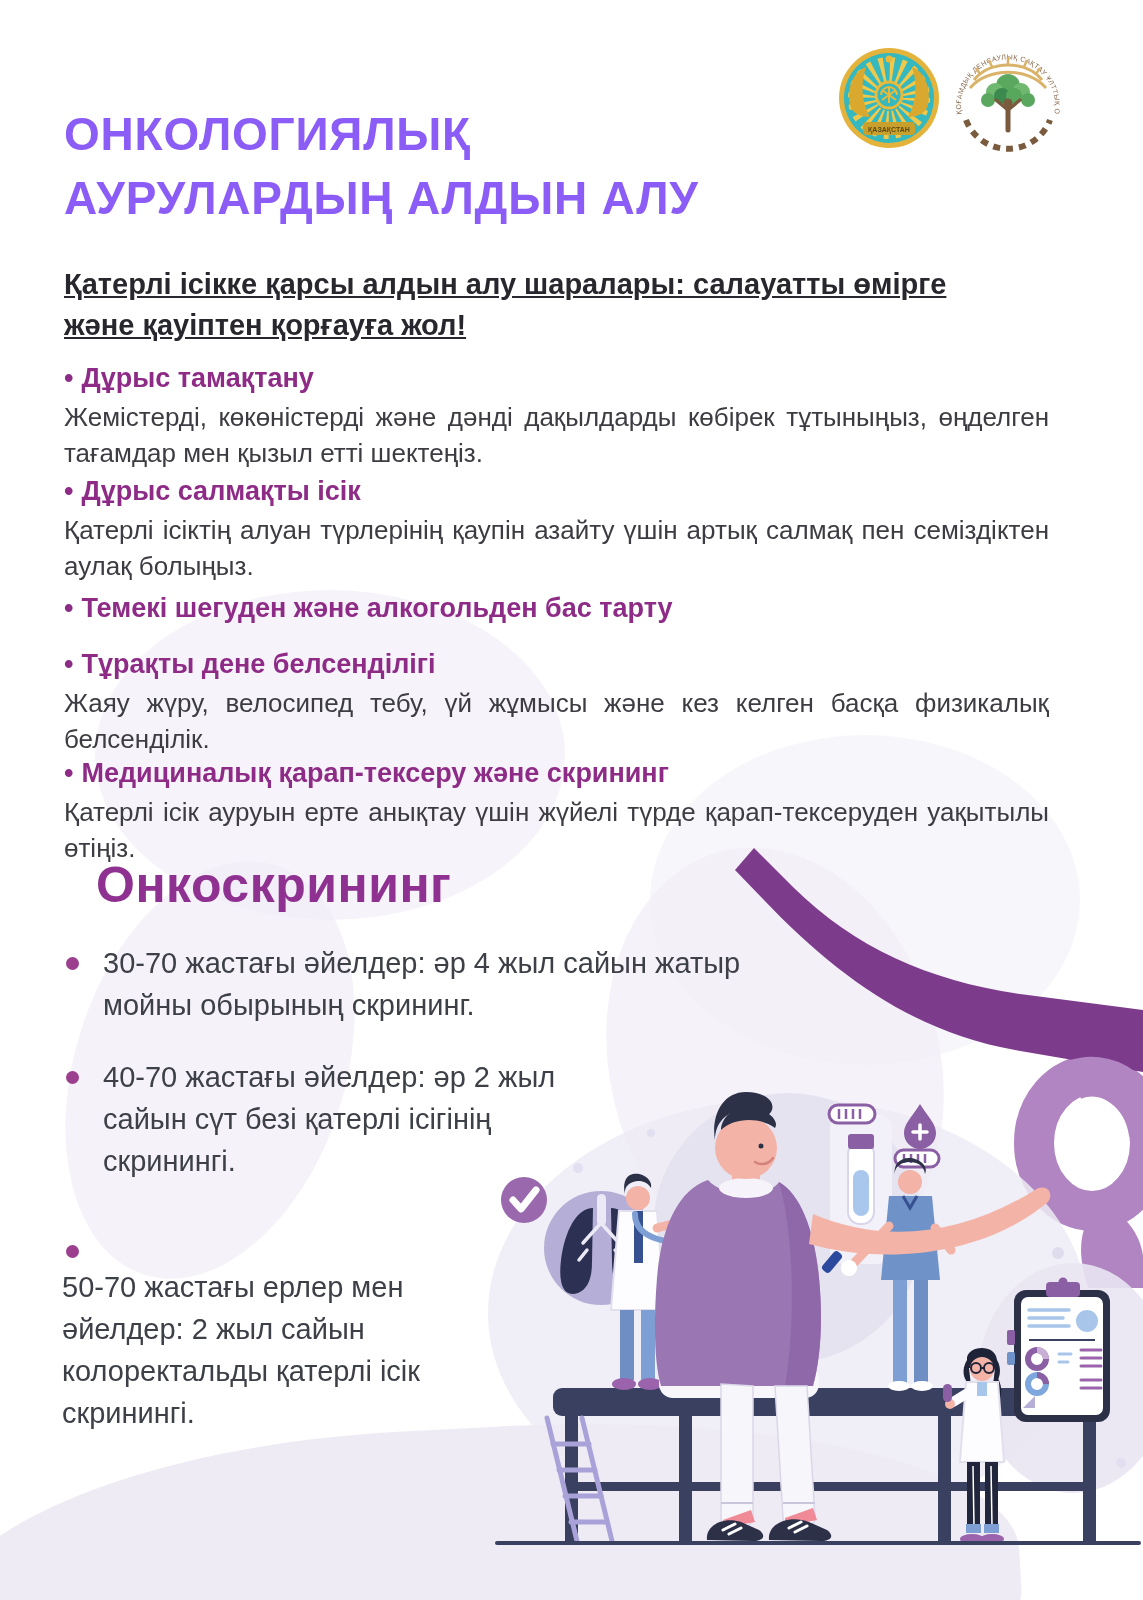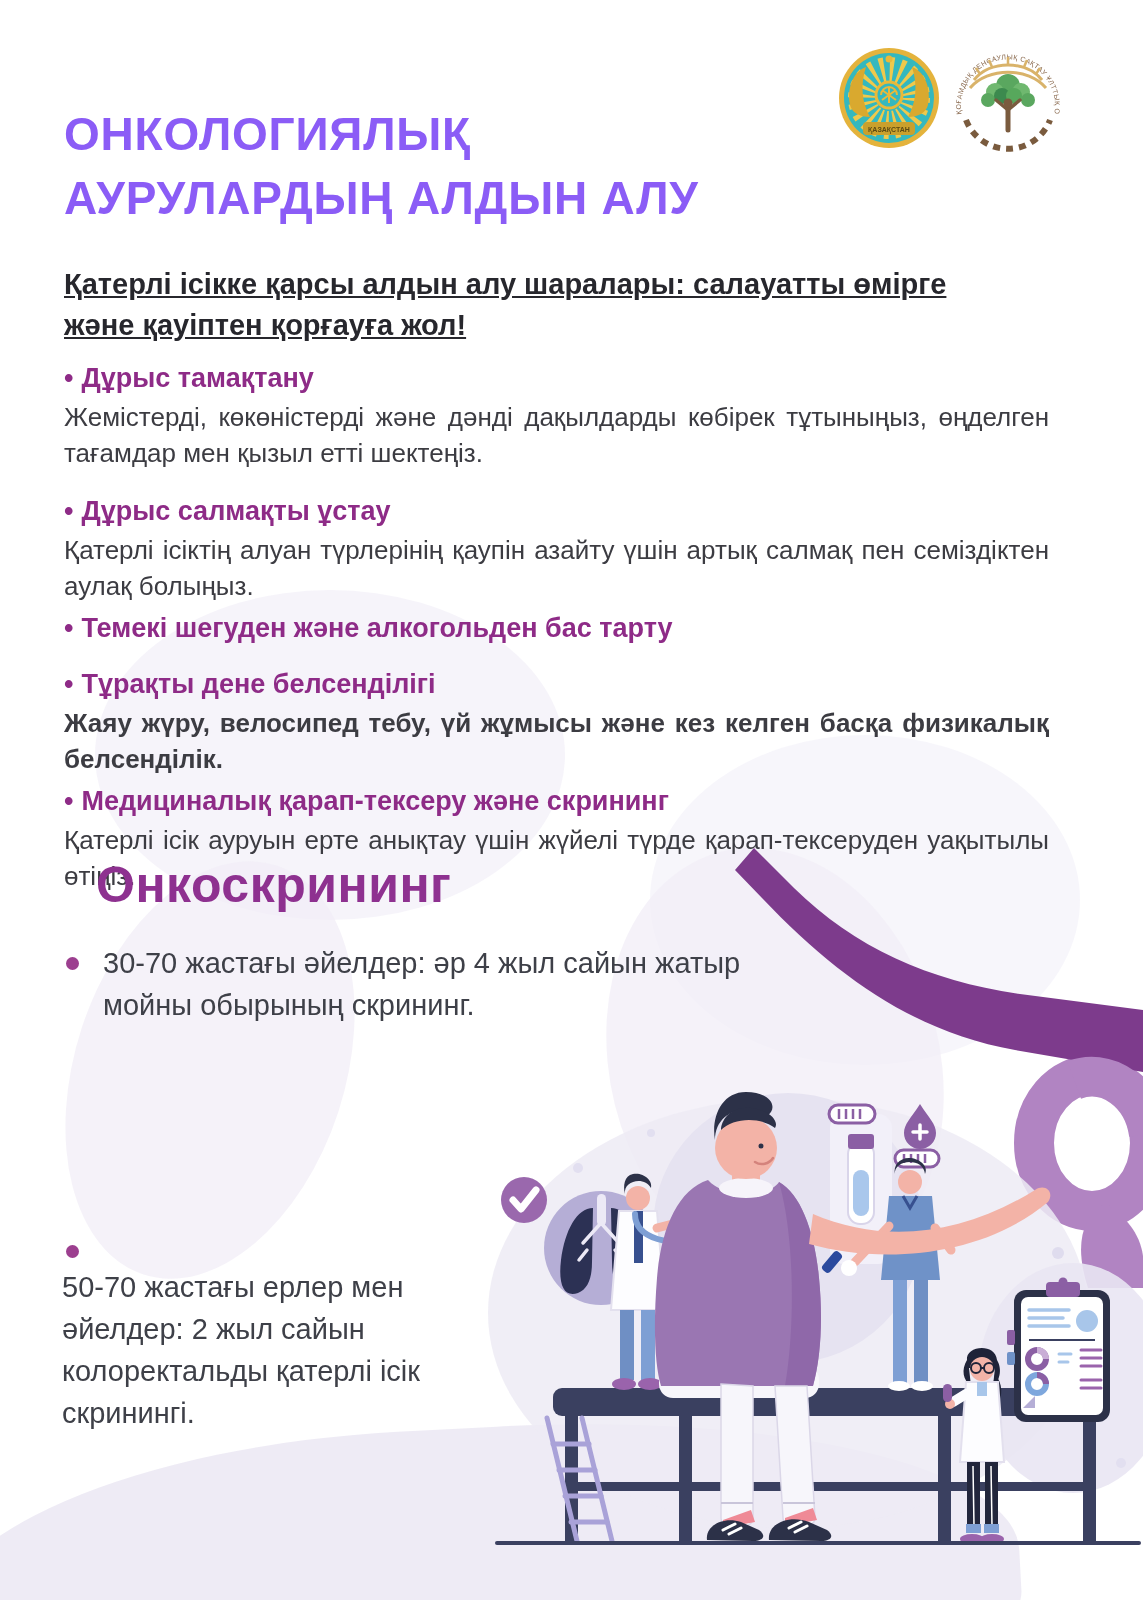--- a/index.html
+++ b/index.html
@@ -23,22 +23,22 @@
   .logo-ncph{left:946px;top:34px;}
   
   .intro{position:absolute;left:64px;top:264px;width:915px;z-index:3;
     color:#27272d;font-size:29px;font-weight:700;line-height:41px;text-decoration:underline;}
   
   .prevention{position:absolute;left:64px;top:362px;width:985px;z-index:3;}
   .p-item{margin:0;}
   .p-head{color:#8e2b87;font-size:27px;font-weight:700;line-height:32px;margin:0 0 5px 0;}
   .p-head .bullet-glyph{margin-right:8px;}
   .p-body{color:#3c3c42;font-size:26px;line-height:36px;margin:0;text-align:justify;}
-  .mb1{margin-bottom:24px;} .mb2{margin-bottom:8px;} .mb3{margin-bottom:24px;}
-  .mb4{margin-bottom:8px;font-weight:bold;}  .mbh{margin-bottom:5px;}
+  .mb1{margin-bottom:4px;} .mb2{margin-bottom:8px;} .mb3{margin-bottom:24px;}
+  .mb4{}  .mbh{margin-bottom:5px;}
   
   .onco-title{position:absolute;left:64px;top:856px;z-index:3;color:#8e3190;
     font-size:50px;font-weight:700;letter-spacing:.5px;margin-left:32px;}
   .s-item{position:absolute;z-index:3;display:flex;color:#3e4048;
     font-size:29px;line-height:42px;gap:8px;}
   .s-dot{flex:0 0 13px;width:13px;height:13px;border-radius:50%;
     background:#9c3f8f;margin:15px 16px 0 4px;}
   .s-1{left:62px;top:942px;width:740px;}
   .s-2{left:62px;top:1056px;width:500px;}
   .s-3{left:62px;top:1230px;width:450px;flex-direction:column;}
@@ -105,41 +105,45 @@
   </div>
 
   <div class="intro">Қатерлі ісікке қарсы алдын алу шаралары: салауатты өмірге және қауіптен қорғауға жол!</div>
 
   <div class="prevention">
     <div class="p-item">
       <p class="p-head mbh"><span class="bullet-glyph">•</span><span>Дұрыс тамақтану</span></p>
       <p class="p-body mb1">Жемістерді, көкөністерді және дәнді дақылдарды көбірек тұтыныңыз, өңделген тағамдар мен қызыл етті шектеңіз.</p>
     </div>
     <div class="p-item">
-      <p class="p-head mbh"><span class="bullet-glyph">•</span><span>Дұрыс салмақты ұстау</span></p>
+      <p class="p-head mbh"><span class="bullet-glyph">•</span><span>Дұрыс салмақты ісік</span></p>
       <p class="p-body mb2">Қатерлі ісіктің алуан түрлерінің қаупін азайту үшін артық салмақ пен семіздіктен аулақ болыңыз.</p>
     </div>
     <div class="p-item">
       <p class="p-head mb3"><span class="bullet-glyph">•</span><span>Темекі шегуден және алкогольден бас тарту</span></p>
     </div>
     <div class="p-item">
       <p class="p-head mbh"><span class="bullet-glyph">•</span><span>Тұрақты дене белсенділігі</span></p>
       <p class="p-body mb4">Жаяу жүру, велосипед тебу, үй жұмысы және кез келген басқа физикалық белсенділік.</p>
     </div>
     <div class="p-item">
       <p class="p-head mbh"><span class="bullet-glyph">•</span><span>Медициналық қарап-тексеру және скрининг</span></p>
       <p class="p-body">Қатерлі ісік ауруын ерте анықтау үшін жүйелі түрде қарап-тексеруден уақытылы өтіңіз.</p>
     </div>
   </div>
 
   <div class="onco-title">Онкоскрининг</div>
 
   <div class="s-item s-1">
     <span class="s-dot"></span>
     <span>30-70 жастағы әйелдер: әр 4 жыл сайын жатыр мойны обырының скрининг.</span>
+  </div>
+  <div class="s-item s-2">
+    <span class="s-dot"></span>
+    <span>40-70 жастағы әйелдер: әр 2 жыл сайын сүт безі қатерлі ісігінің скринингі.</span>
   </div>
   <div class="s-item s-3">
     <span class="s-dot"></span>
     <span>50-70 жастағы ерлер мен әйелдер: 2 жыл сайын колоректальды қатерлі ісік скринингі.</span>
   </div>
 
   <svg class="ribbon-svg" width="453" height="470" viewBox="0 0 453 470">
     <ellipse cx="402" cy="325" rx="58" ry="68" fill="none" stroke="#b184c2" stroke-width="40"></ellipse>
     <path d="M415,385 C435,398 450,415 453,438 L453,470 L398,470 C385,430 390,400 415,385 Z" fill="#b184c2"></path>
     <path d="M64,30 L104,70 C165,130 240,163 330,176 L453,192 L453,254 L325,232

